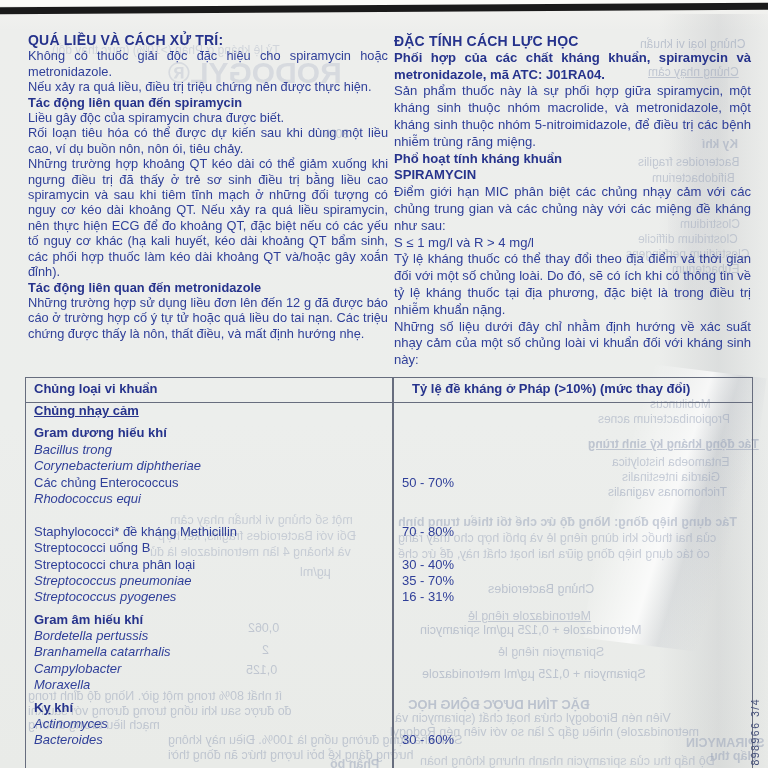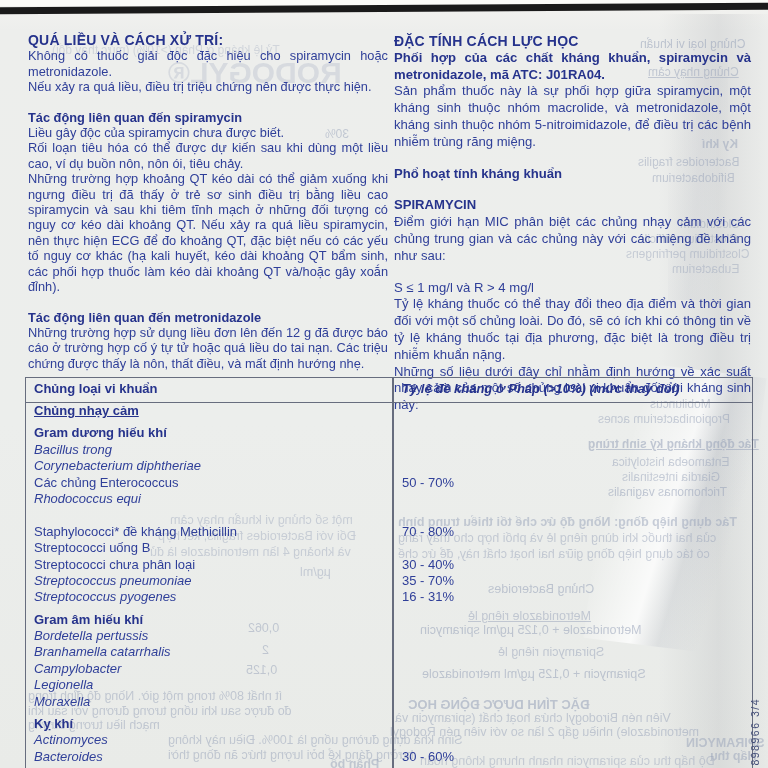--- a/index.html
+++ b/index.html
@@ -17,34 +17,34 @@
     background:linear-gradient(90deg,rgba(0,0,0,0) 0,rgba(120,124,134,.14) 55%,rgba(205,206,210,.06) 100%);}
   .crease1{position:absolute;top:368px;right:18px;width:150px;height:280px;pointer-events:none;
     background:linear-gradient(100deg,rgba(255,255,255,0) 18%,rgba(255,255,255,.75) 48%,rgba(175,180,192,.22) 62%,rgba(255,255,255,0) 82%);
     transform:rotate(7deg);}
   .crease2{position:absolute;top:60px;right:40px;width:60px;height:240px;pointer-events:none;
     background:linear-gradient(95deg,rgba(255,255,255,0) 10%,rgba(185,188,198,.18) 50%,rgba(255,255,255,0) 90%);}
 
   
   .col{position:absolute;top:33px;color:#2f3f99;z-index:2;}
   .col p{margin:0;text-align:justify;}
-  .col p.nj{text-align:left;margin-top:15px;}
+  .col p.nj{text-align:left;}
   .left{left:28px;width:360px;font-size:12.8px;line-height:15.4px;}
   .right{left:394px;width:357px;font-size:13.1px;line-height:16.8px;}
   .h{font-size:14px;font-weight:bold;color:#26338c;margin:0;letter-spacing:.2px;}
   .b{font-weight:bold;color:#26338c;}
 
   
   .btable{position:absolute;left:25px;top:377px;width:728px;height:391px;z-index:2;
     border:1.6px solid #676d7e;border-bottom:none;color:#2f3f99;font-size:13px;box-sizing:border-box;}
   .vline{position:absolute;left:366px;top:0;bottom:0;width:1.6px;background:#676d7e;}
   .thead{display:flex;height:24px;border-bottom:1.6px solid #676d7e;font-weight:bold;color:#26338c;}
   .th{box-sizing:border-box;padding-top:3px;}
   .th.c1{width:366px;padding-left:8px;}
-  .th.c2{flex:1;padding-left:10px;font-style:italic;}
+  .th.c2{flex:1;padding-left:20px;}
   .trow{display:flex;height:16.4px;line-height:16.4px;}
   .trow.blank{height:6px;}
   .tname{width:366px;padding-left:8px;box-sizing:border-box;white-space:nowrap;overflow:hidden;}
   .tval{flex:1;padding-left:10px;white-space:nowrap;}
   .trow.italic .tname{font-style:italic;}
   .trow.bold .tname{font-weight:bold;color:#26338c;}
   .trow.hsub .tname{font-weight:bold;text-decoration:underline;color:#26338c;}
 
   
   .ghost{position:absolute;transform:scaleX(-1);white-space:nowrap;color:#97a2b9;
@@ -208,24 +208,20 @@
         </div>
         <div class="trow italic">
           <span class="tname">Branhamella catarrhalis</span>
           <span class="tval"></span>
         </div>
         <div class="trow italic">
           <span class="tname">Campylobacter</span>
           <span class="tval"></span>
         </div>
         <div class="trow italic">
-          <span class="tname">Legionella</span>
-          <span class="tval"></span>
-        </div>
-        <div class="trow italic">
           <span class="tname">Moraxella</span>
           <span class="tval"></span>
         </div>
         <div class="trow blank">
           <span class="tname"></span>
           <span class="tval"></span>
         </div>
         <div class="trow bold">
           <span class="tname">Kỵ khí</span>
           <span class="tval"></span>

